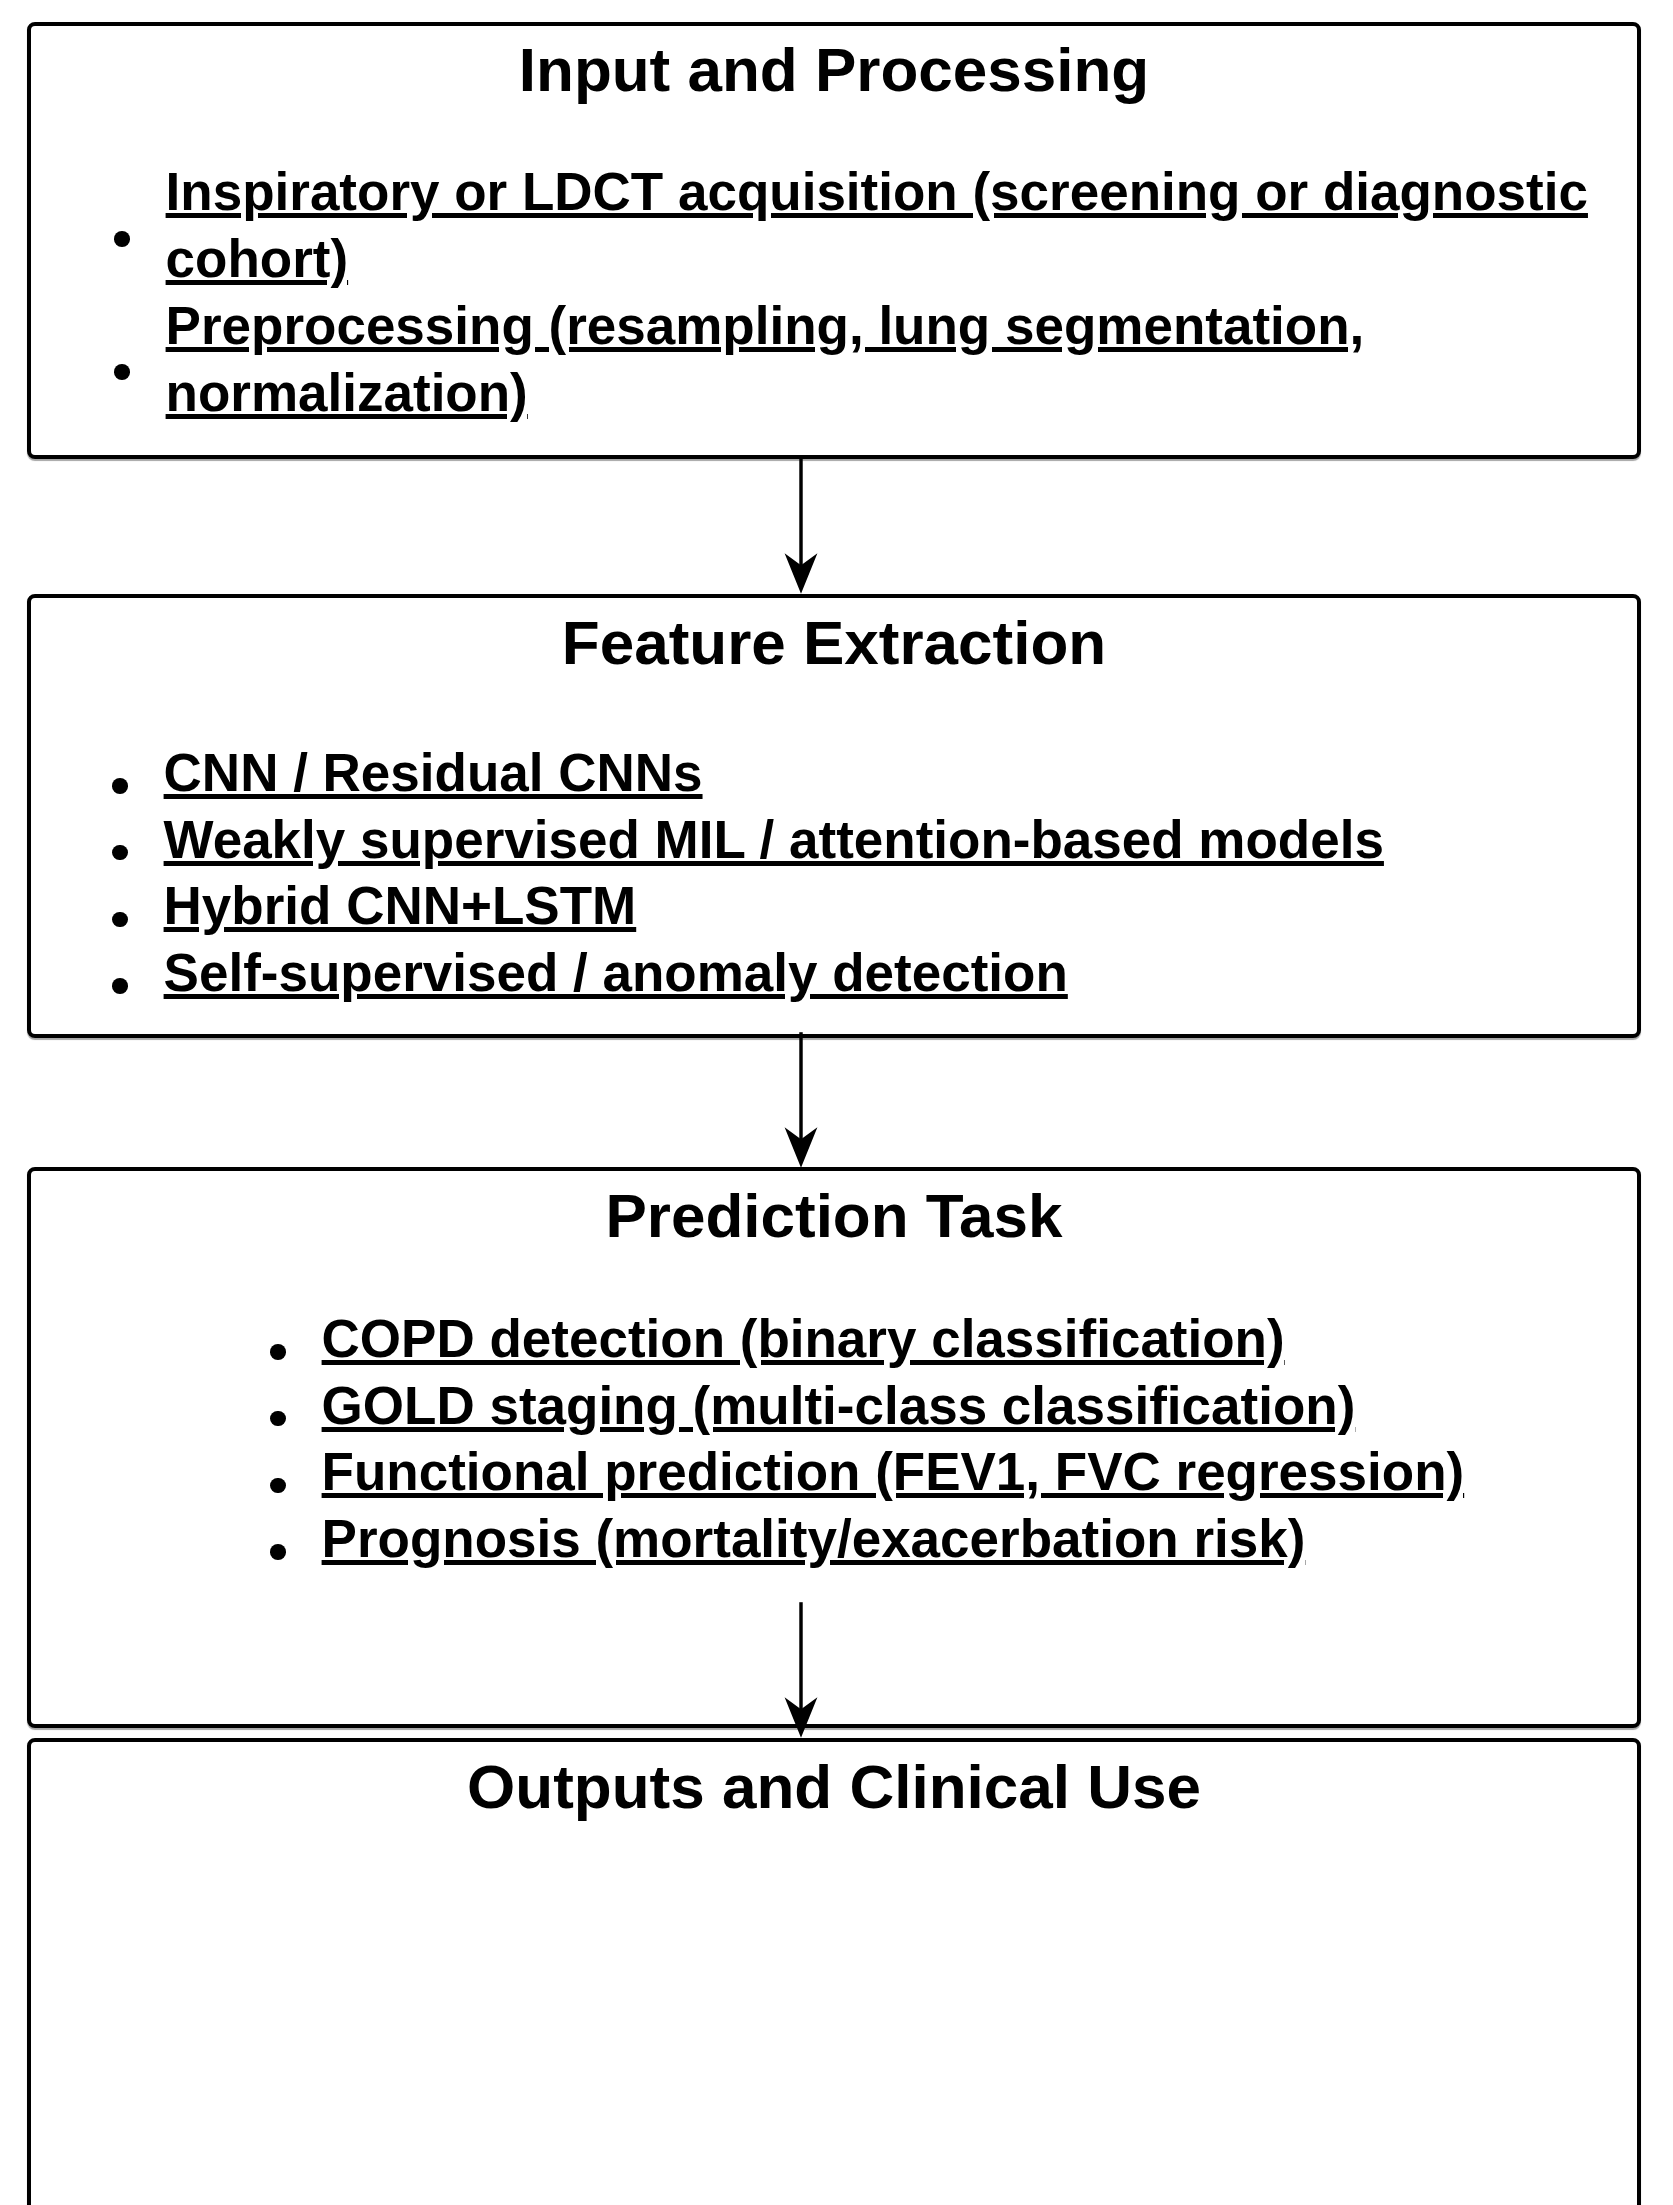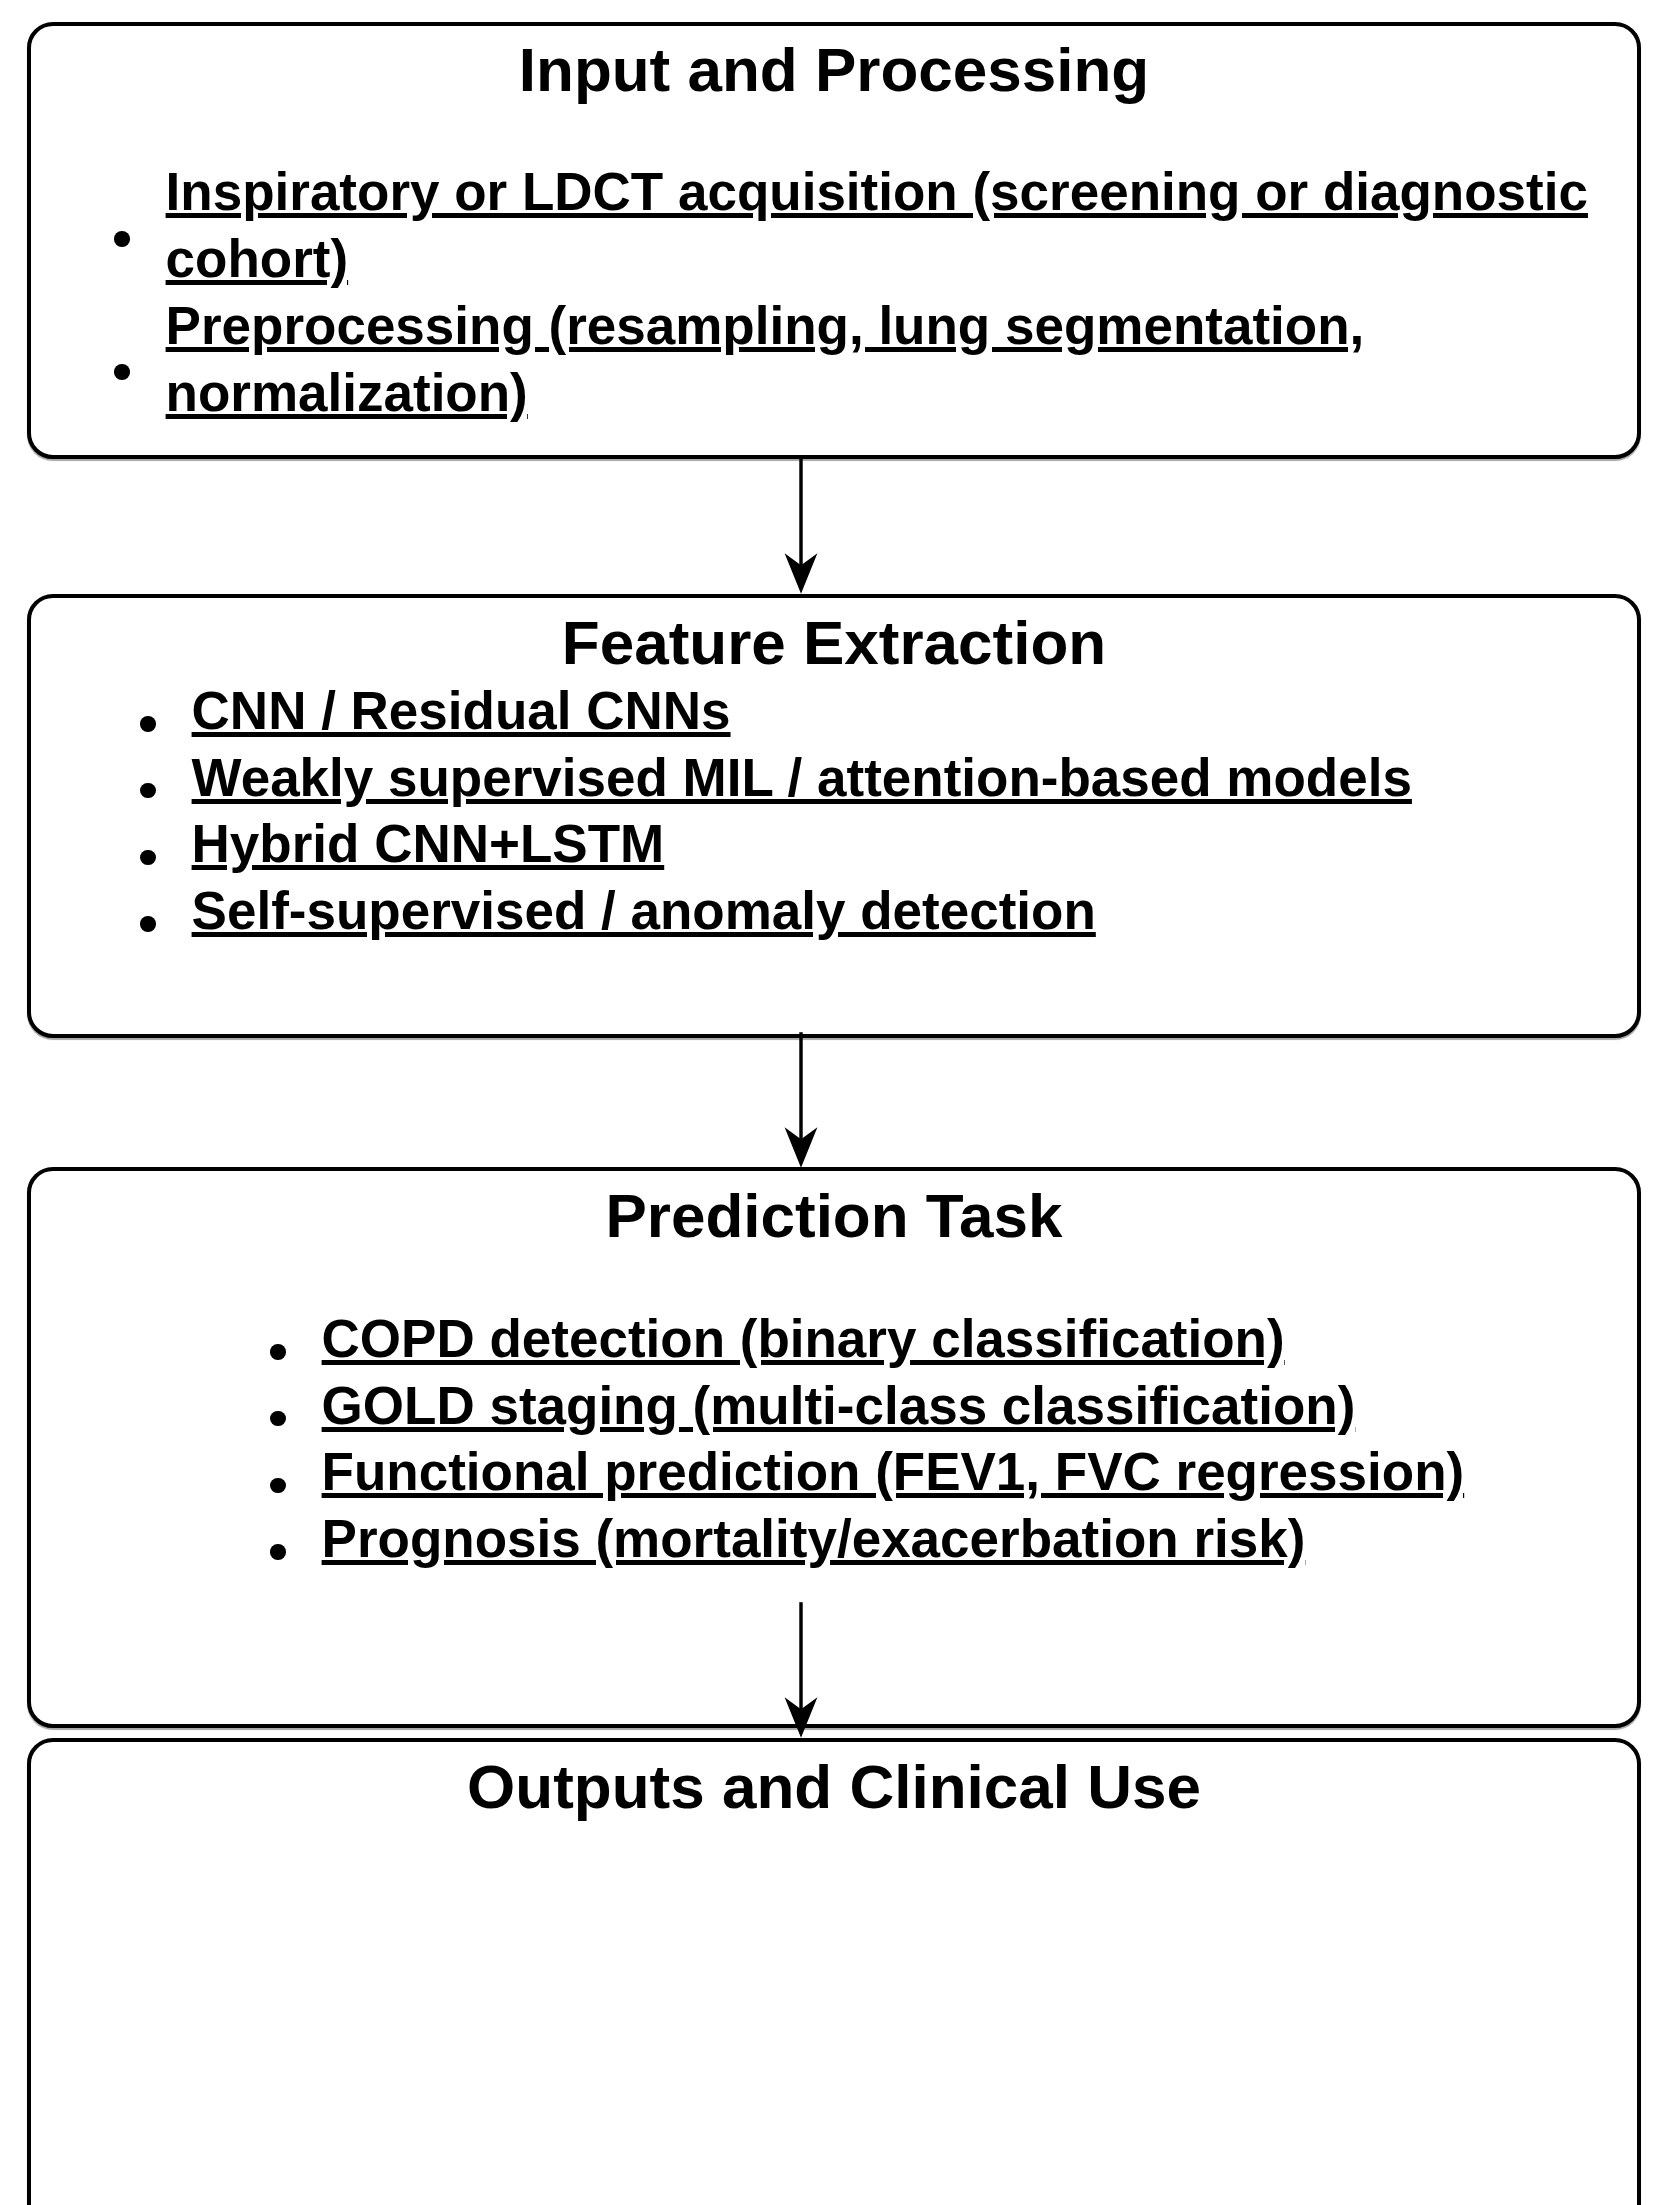--- a/index.html
+++ b/index.html
@@ -13,21 +13,21 @@
     overflow: hidden;
   }
   .canvas { position: absolute; inset: 0; }
   .box {
     position: absolute;
     left: 27px;
     width: 1614px;
     box-sizing: border-box;
     background: #ffffff;
     border: 4.3px solid #000000;
-    border-radius: 26px;
+    border-radius: 8px;
     box-shadow: 0 1.7px 0.9px rgba(0,0,0,0.35);
   }
   .box1 { top: 21.6px;   height: 437px; }
   .box2 { top: 594px;  height: 444px; }
   .box3 { top: 1167px; height: 561px; }
   .box4 { top: 1738px; height: 557px; }
   .box-title {
     margin: 0;
     padding-top: 8.6px;
     text-align: center;
@@ -47,21 +47,21 @@
   .bullets li { display: flex; align-items: center; text-decoration: underline; }
   .bullet-dot {
     flex: 0 0 auto;
     width: 15.6px; height: 15.6px;
     border-radius: 50%;
     background: #000000;
     margin-top: 25px;
     margin-right: 36px;
   }
   .box1 .bullets { margin-top: 54px; padding-left: 83px;  padding-right: 15.6px; }
-  .box2 .bullets { padding-left: 109px; padding-right: 15.6px; }
+  .box2 .bullets { margin-top: 62px; padding-left: 81px; padding-right: 15.6px; }
   .box3 .bullets { margin-top: 55px; padding-left: 239px; padding-right: 15.6px; }
   .box4 .bullets { margin-top: 54px; padding-left: 83px;  padding-right: 15.6px; }
   .arrow { position: absolute; left: 782px; width: 38px; }
   .arrow1 { top: 458px; }
   .arrow2 { top: 1032px; }
   .arrow3 { top: 1602px; }
 </style>
 </head>
 <body>
 

